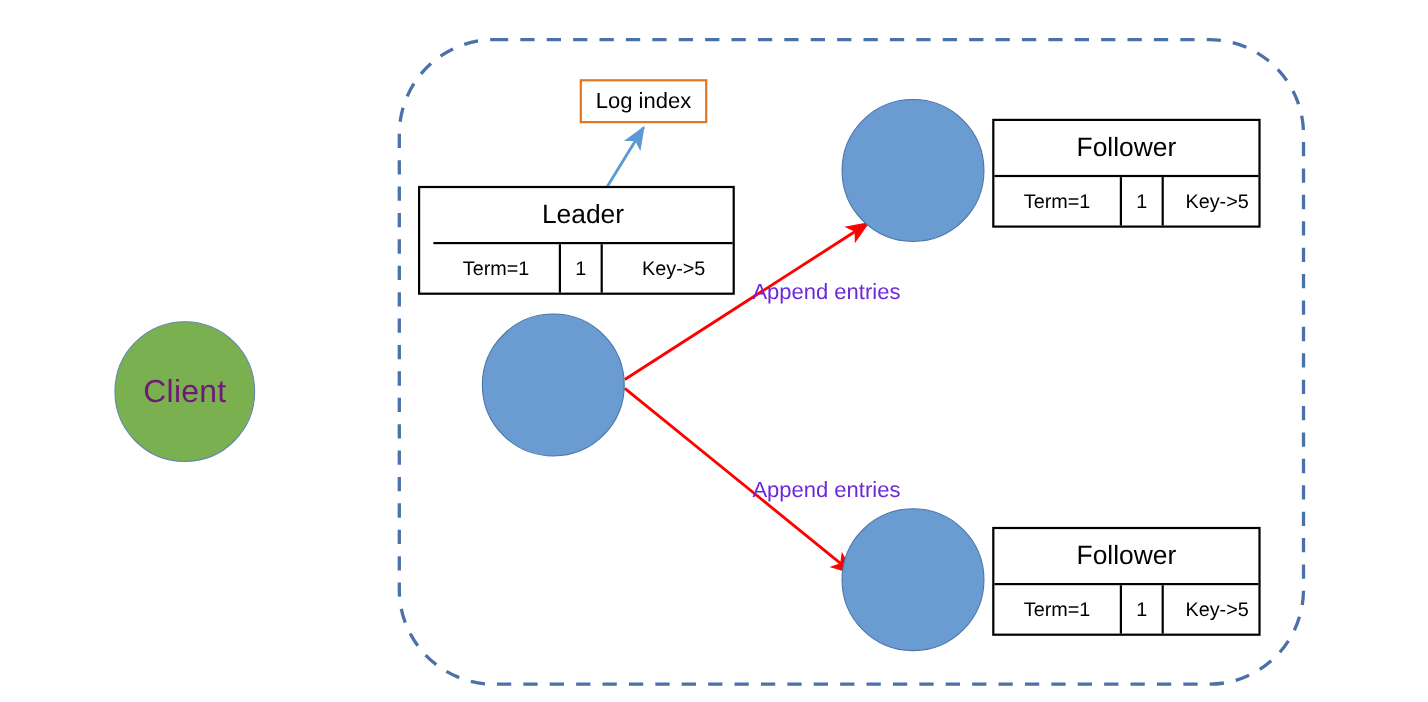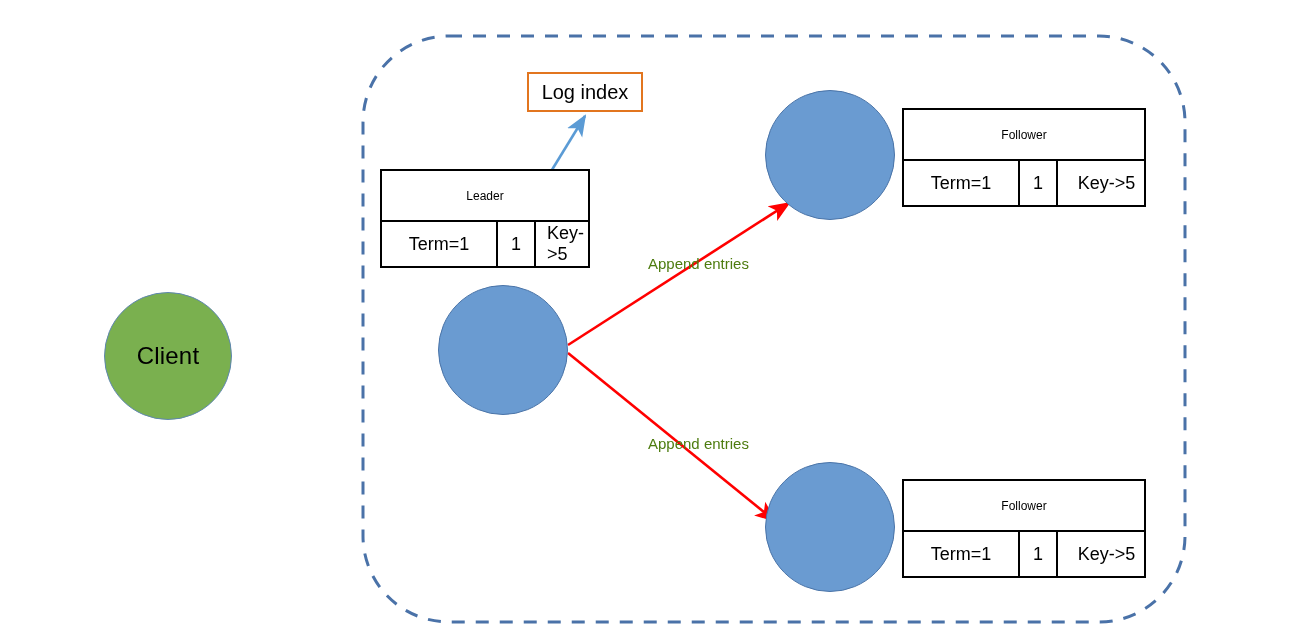--- a/index.html
+++ b/index.html
@@ -36,39 +36,39 @@
   }
   .client-circle {
     background: #7ab04f;
     border: 1.6px solid #5f87b0;
   }
   .server-circle {
     background: #6a9bd1;
     border: 1.6px solid #4a74a8;
   }
   .client-label {
-    font-size: 24px;
-    color: #000000;
+    font-size: 29px;
+    color: #701a75;
     letter-spacing: 0.2px;
   }
 
   
   .log-table {
     position: absolute;
     box-sizing: border-box;
     border: 2.2px solid #000000;
     background: #ffffff;
   }
   .log-title {
     box-sizing: border-box;
     height: 51px;
     display: flex;
     align-items: center;
     justify-content: center;
-    font-size: 12px;
+    font-size: 24px;
     color: #000000;
     border-bottom: 2.2px solid #000000;
   }
   .log-row {
     display: flex;
     height: 44px;
   }
   .log-cell {
     box-sizing: border-box;
     display: flex;
@@ -94,24 +94,25 @@
     display: flex;
     align-items: center;
     justify-content: center;
     font-size: 20px;
     color: #000000;
   }
 
   
   .edge-label {
     position: absolute;
-    font-size: 15px;
-    color: #4d7c0f;
+    font-size: 20px;
+    color: #6d28d9;
     white-space: nowrap;
     background: transparent;
+    margin-left: 36px;
   }
 </style>
 </head>
 <body>
 
 <div id="canvas">
 
   <svg class="svg-layer" viewBox="0 0 1298 638">
     <defs>
       <marker id="arrow-red" markerWidth="10" markerHeight="10" refX="7.6" refY="4" orient="auto" markerUnits="strokeWidth">
@@ -134,21 +135,21 @@
   <div class="node-circle client-circle" style="left:104px; top:292px; width:128px; height:128px;">
     <span class="client-label">Client</span>
   </div>
 
   <div class="logindex-box" style="left:527px; top:72px; width:116px; height:40px;">
     <span>Log index</span>
   </div>
 
   <div class="node-circle server-circle" style="left:438px; top:285px; width:130px; height:130px;"></div>
 
-  <div class="log-table" style="left:380px; top:169px; width:210px;">
+  <div class="log-table" style="left:380px; top:169px; width:288px;padding-left:12px;">
     <div class="log-title">Leader</div>
     <div class="log-row">
       <div class="log-cell cell-term">Term=1</div>
       <div class="log-cell cell-index">1</div>
       <div class="log-cell cell-kv">Key-&gt;5</div>
     </div>
   </div>
 
   <div class="node-circle server-circle" style="left:765px; top:90px; width:130px; height:130px;"></div>
 

